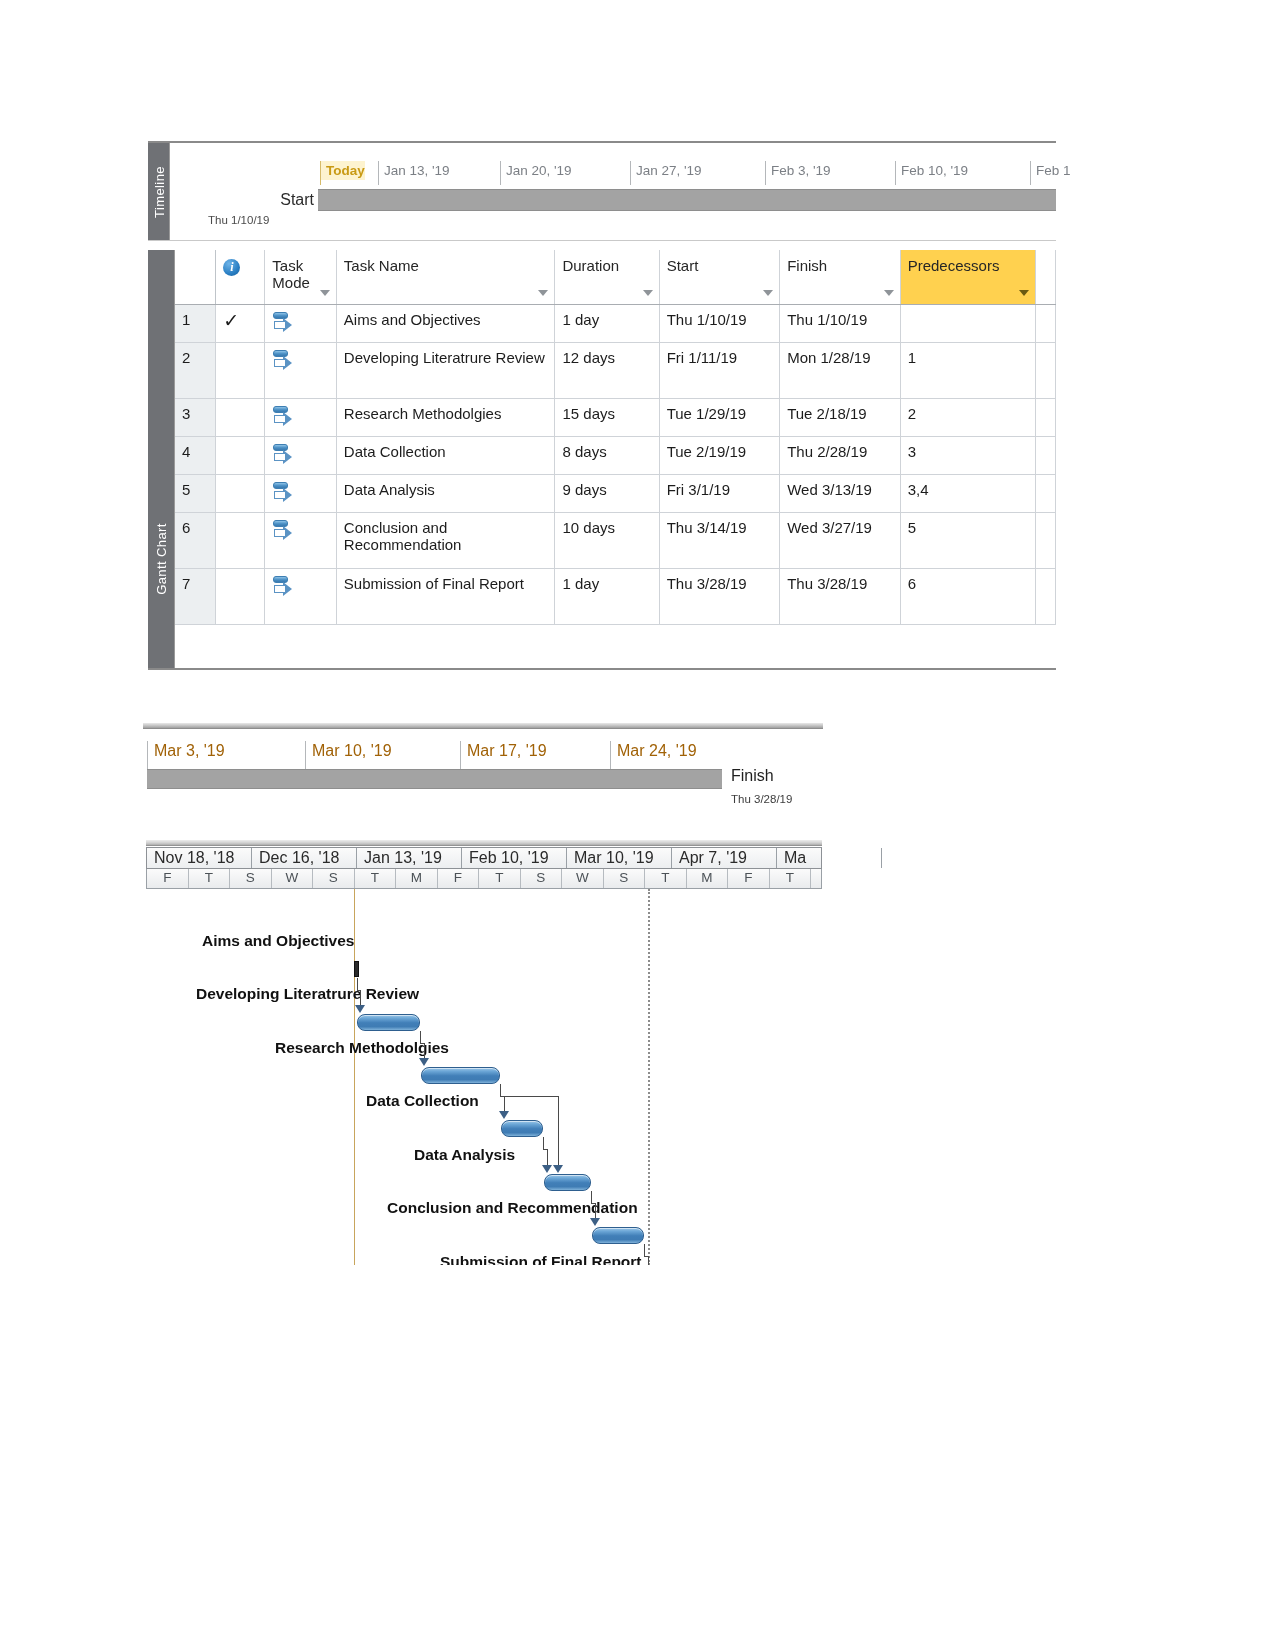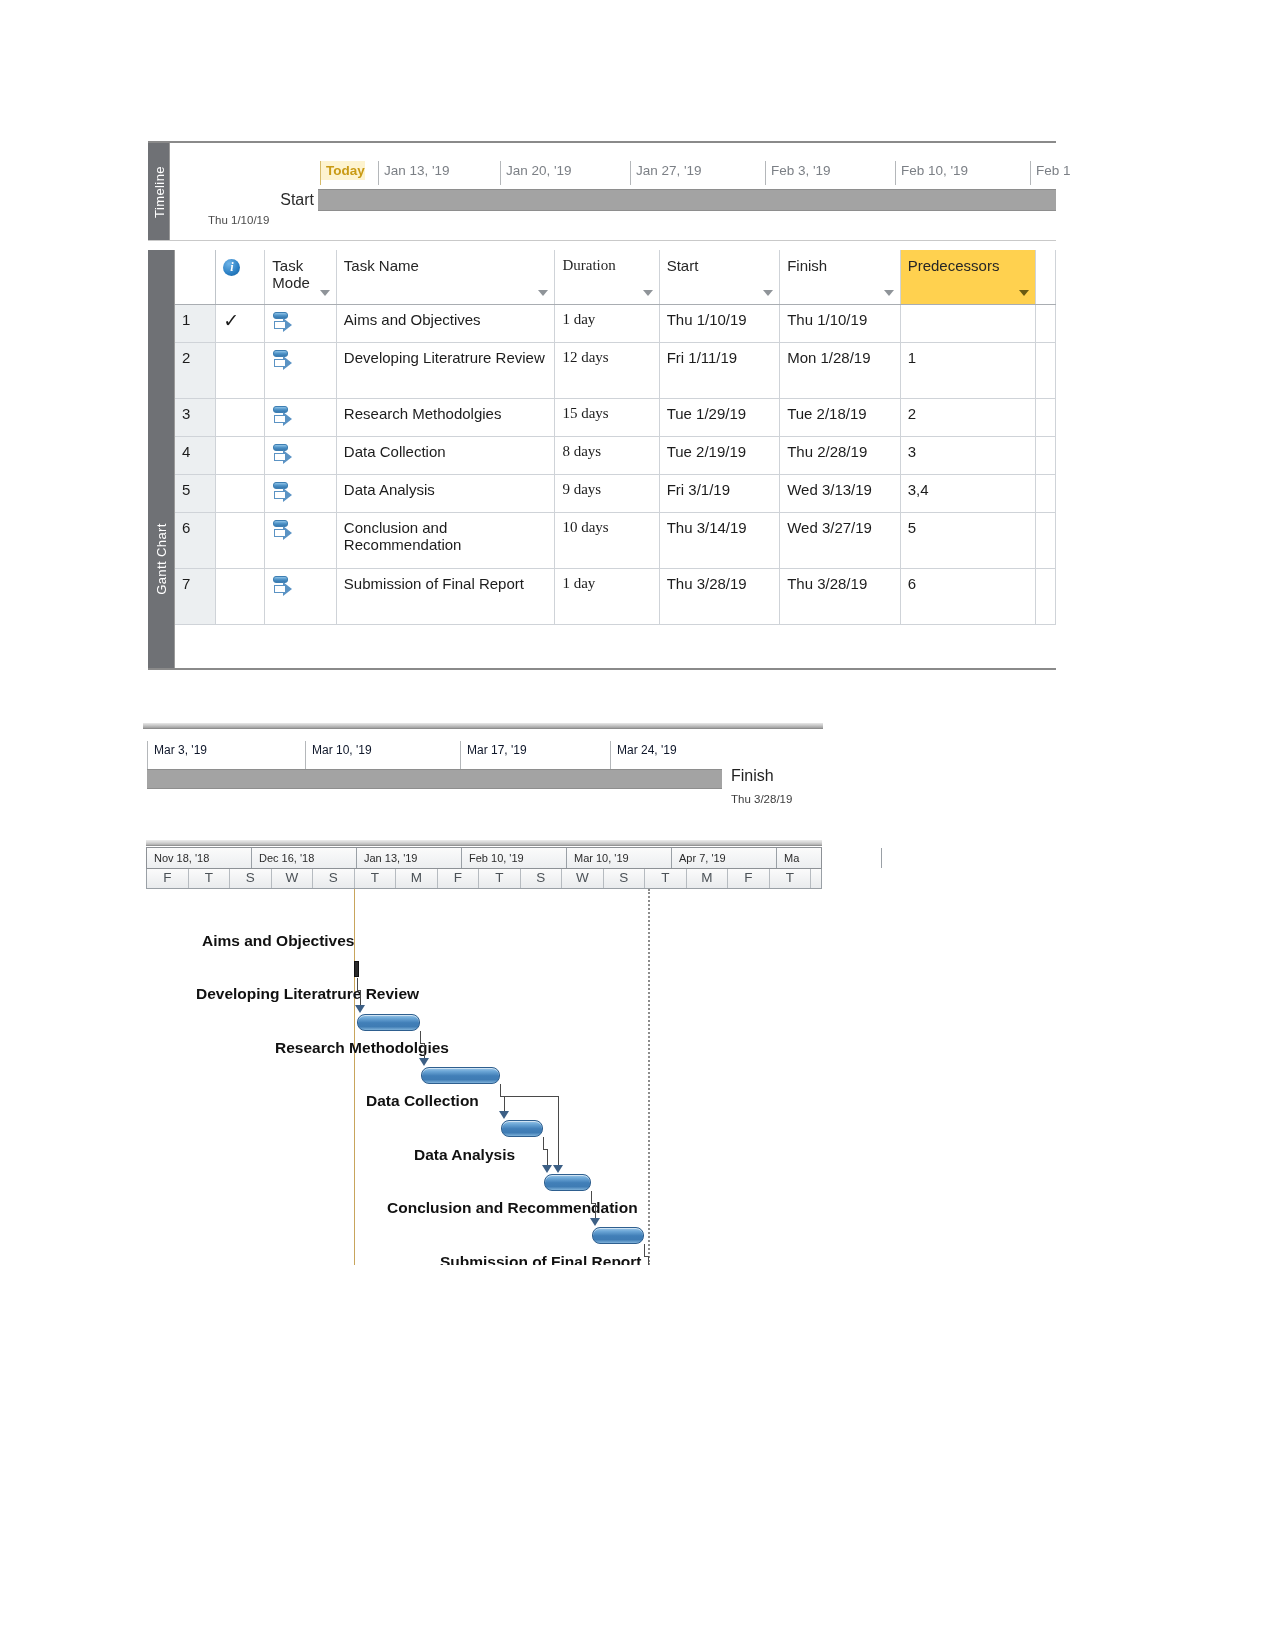--- a/index.html
+++ b/index.html
@@ -136,21 +136,21 @@
     width: 40px;
     background: #eceff1 !important;
     text-align: center;
     color: #333;
     border-right: 1px solid #bfc4c9;
   }
   thead th.col-id { background: #ffffff !important; border-right:1px solid #bfc4c9;}
   th.col-ind, td.col-ind { width: 48px; text-align: center; }
   th.col-mode, td.col-mode { width: 70px; text-align: center; padding-left:0; padding-right:0;margin-top:32px;}
   th.col-name, td.col-name { width: 214px; }
-  th.col-dur,  td.col-dur  { width: 102px; font-family: Liberation Serif, serif; }
+  th.col-dur,  td.col-dur  { width: 102px; }
   th.col-start,td.col-start{ width: 118px; }
   th.col-fin,  td.col-fin  { width: 118px; }
   th.col-pred, td.col-pred { width: 132px; }
   th.col-extra,td.col-extra{ width: 20px; border-right:none;}
   th.col-pred { background: #ffd14f !important; color:#3a3000; border-right:1px solid #d0a82a;}
 
   .hdr-filter {
     position: absolute;
     right: 6px; bottom: 8px;
     width: 0; height: 0;
@@ -203,22 +203,22 @@
   }
   #tl2-topline {
     position: absolute; left:0; top: 0; width: 100%; height: 6px;
     background: linear-gradient(to bottom,#e9e9e9 0%,#c2c2c2 55%,#9f9f9f 100%);
     border-bottom: 1px solid #8d8d8d;
   }
   #tl2-scale { position:absolute; left:0; top: 18px; height: 30px; width: 100%; }
   .tl2-tick {
     position: absolute;
     top: 0;
-    font-size: 12px;
-    color: #0f172a;
+    font-size: 16px;
+    color: #a16207;
     white-space: nowrap;
     padding-left: 6px;
     border-left: 1px solid #b4b7ba;
     height: 30px;
     line-height: 19px;
   }
   #tl2-bar {
     position: absolute;
     left: 4px; top: 46px;
     width: 575px; height: 20px;
@@ -252,21 +252,21 @@
     position: absolute; left: 0; top: 7px;
     width: 100%; height: 22px;
     display: flex;
     border: 1px solid #8d9196;
     background: linear-gradient(to bottom,#fbfbfb 0%,#eceef0 100%);
   }
   #gc-months .m {
     flex: 0 0 auto;
     width: 105px;
     border-right: 1px solid #9aa0a6;
-    font-size: 11px;
+    font-size: 16px;
     color: #2a2a2a;
     line-height: 20px;
     padding-left: 7px;
     white-space: nowrap;
     overflow: hidden;
   }
   #gc-days {
     position: absolute; left: 0; top: 29px;
     width: 100%; height: 20px;
     display: flex;

